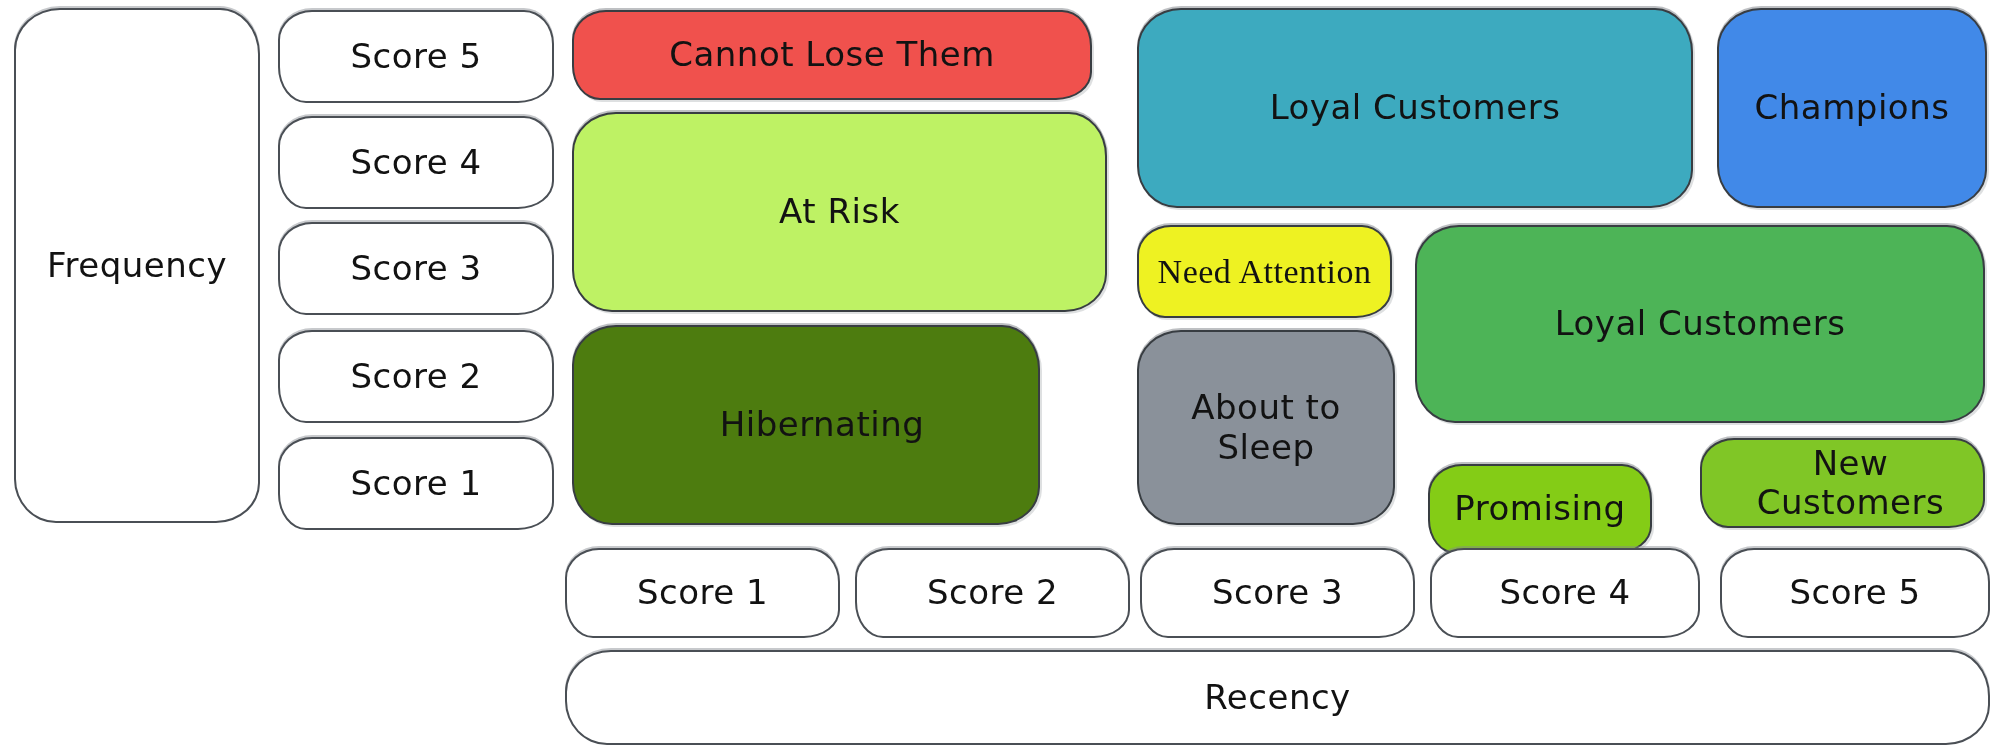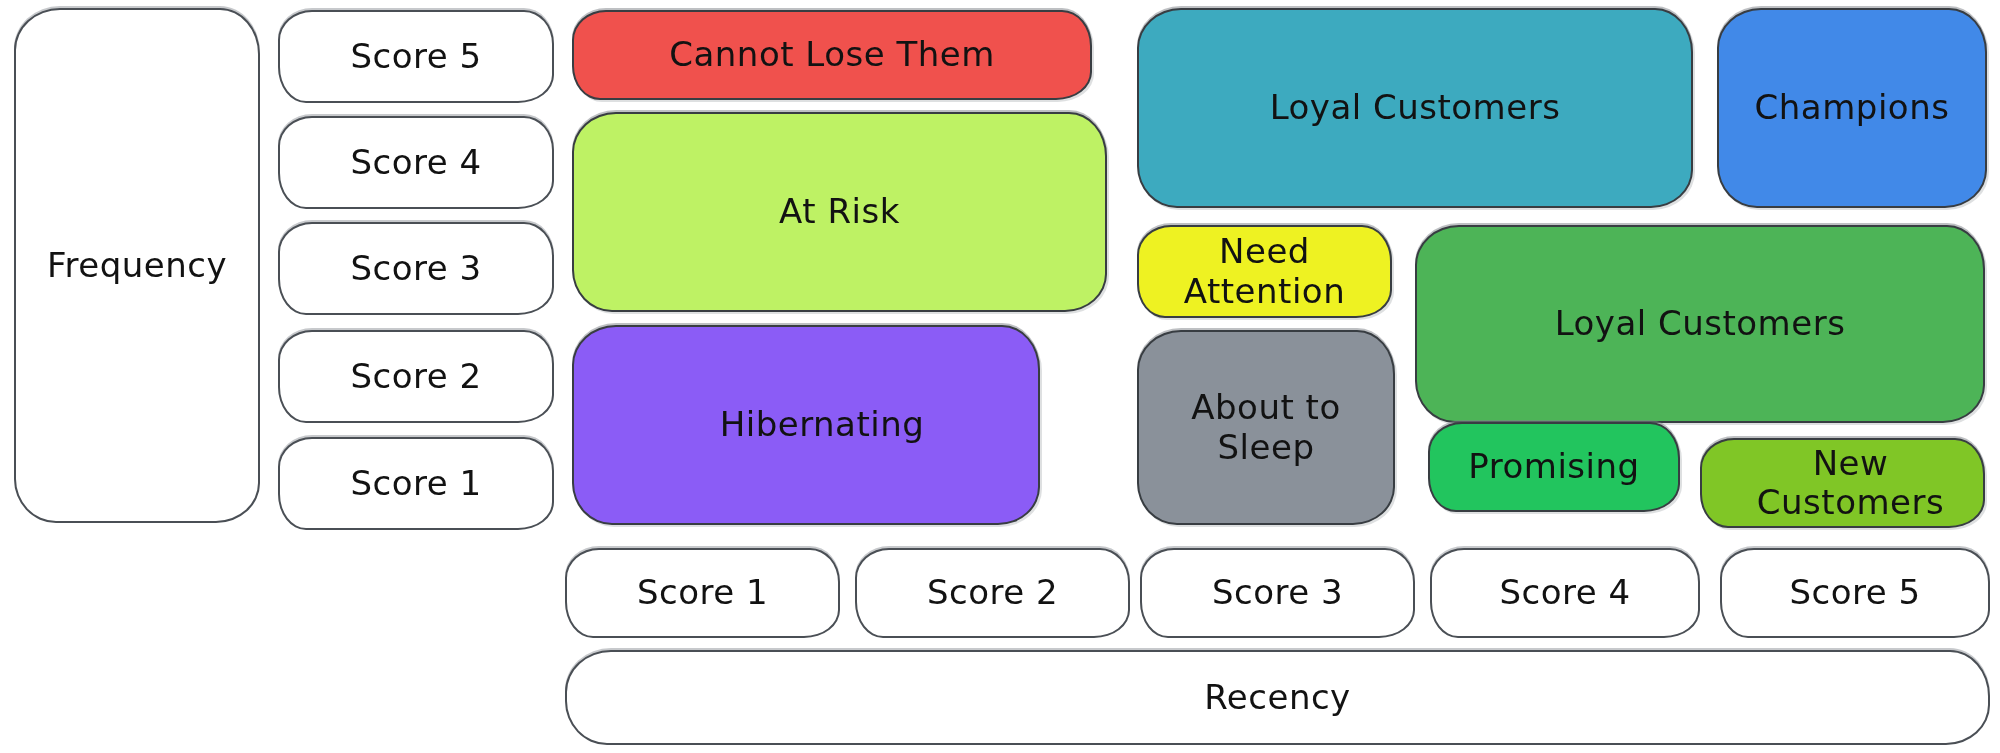--- a/index.html
+++ b/index.html
@@ -77,45 +77,45 @@
   </div>
 
   <div class="box seg" style="left: 572px; top: 10px; width: 520px; height: 90px; background-color: rgb(240, 81, 77);">
     <span class="label">Cannot Lose Them</span>
   </div>
 
   <div class="box seg biground" style="left: 572px; top: 112px; width: 535px; height: 200px; background-color: #bef264;">
     <span class="label">At Risk</span>
   </div>
 
-  <div class="box seg biground" style="left: 572px; top: 325px; width: 468px; height: 200px; background-color: #8b5cf6; padding-left: 32px;">
+  <div class="box seg biground" style="left: 572px; top: 325px; width: 468px; height: 200px; background-color: #4d7c0f; padding-left: 32px;">
     <span class="label">Hibernating</span>
   </div>
 
   <div class="box seg biground" style="left: 1137px; top: 8px; width: 556px; height: 200px; background-color: rgb(61, 170, 191);">
     <span class="label">Loyal Customers</span>
   </div>
 
   <div class="box seg biground" style="left: 1717px; top: 8px; width: 270px; height: 200px; background-color: rgb(65, 137, 232); align-items: center;">
     <span class="label">Champions</span>
   </div>
 
-  <div class="box seg" style="left: 1137px; top: 225px; width: 255px; height: 93px; background-color: rgb(238, 242, 34);">
+  <div class="box seg" style="left: 1137px; top: 225px; width: 255px; height: 93px; background-color: rgb(238, 242, 34); font-family: Liberation Serif, serif;">
     <span class="label">Need Attention</span>
   </div>
 
   <div class="box seg biground" style="left: 1137px; top: 330px; width: 258px; height: 195px; background-color: rgb(138, 145, 154); justify-content: center;">
     <span class="label">About to Sleep</span>
   </div>
 
   <div class="box seg biground" style="left: 1415px; top: 225px; width: 570px; height: 198px; background-color: rgb(77, 180, 87);">
     <span class="label">Loyal Customers</span>
   </div>
 
-  <div class="box seg" style="left: 1428px; top: 422px; width: 252px; height: 90px; background-color: #22c55e;">
+  <div class="box seg" style="left: 1428px; top: 464px; width: 224px; height: 90px; background-color: #84cc16;">
     <span class="label">Promising</span>
   </div>
 
   <div class="box seg" style="left: 1700px; top: 438px; width: 285px; height: 90px; background-color: rgb(128, 198, 38); padding-left: 16px;">
     <span class="label">New Customers</span>
   </div>
 
   <div class="box axis-box" style="left:565px; top:548px; width:275px; height:90px;">
     <span class="label">Score 1</span>
   </div>

